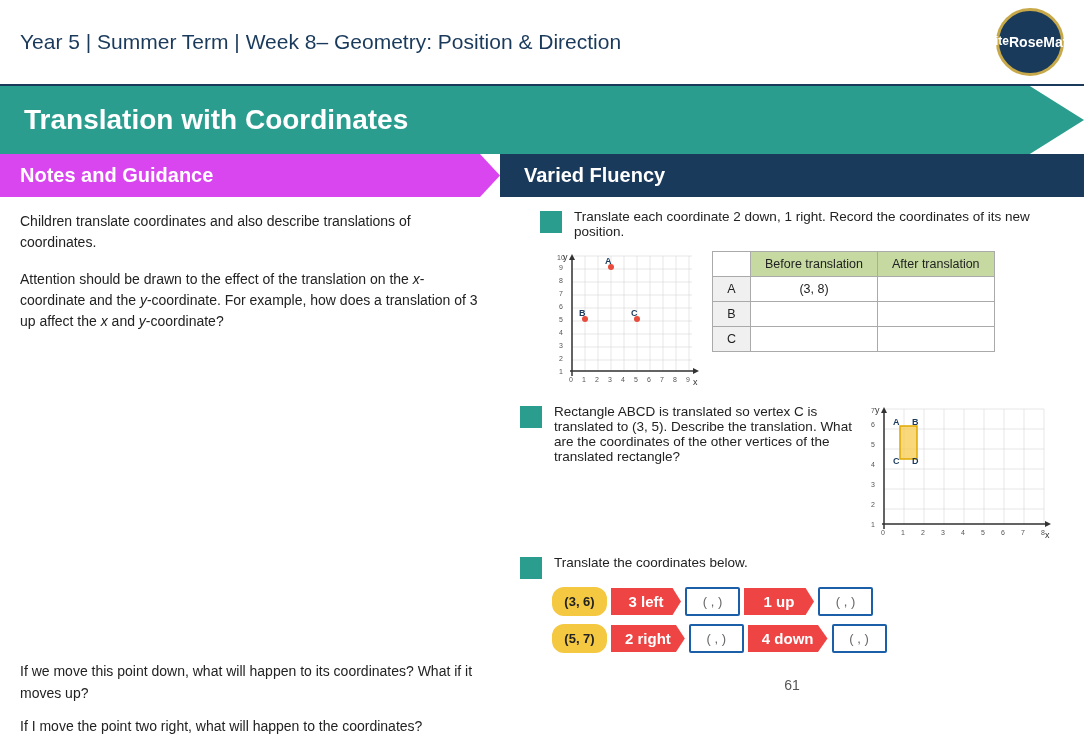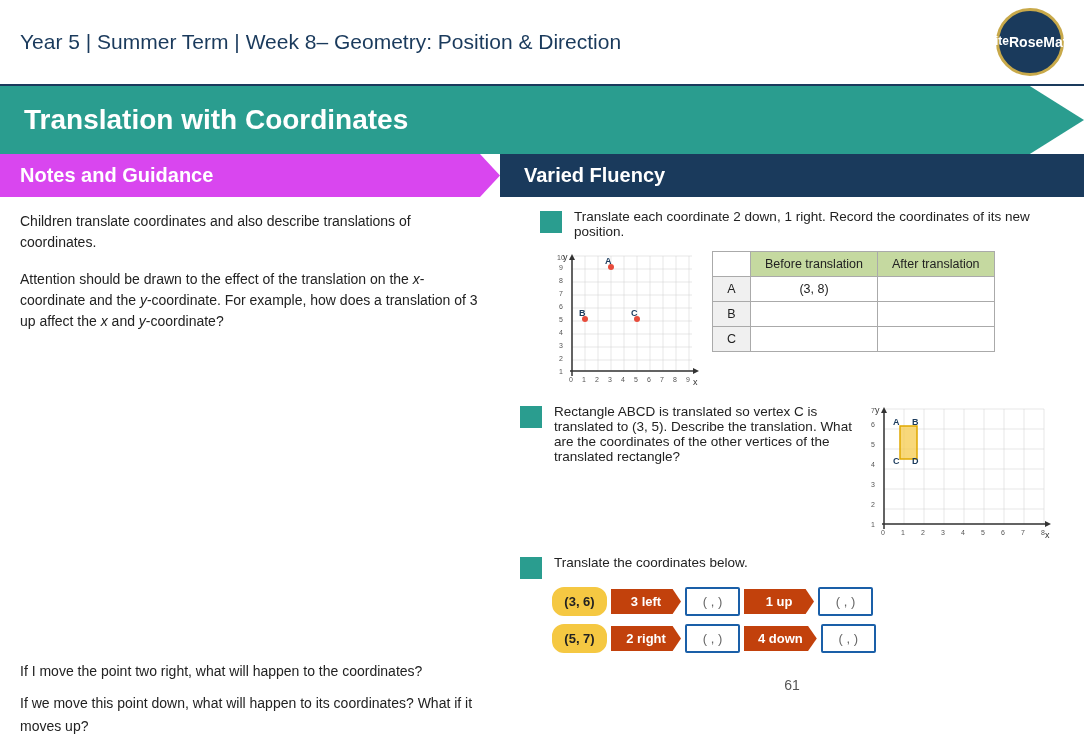--- a/index.html
+++ b/index.html
@@ -224,24 +224,24 @@
       border: 2px solid #1a5fa8;
       padding: 5px 10px;
       font-size: 13px;
       border-radius: 2px;
       min-width: 55px;
       text-align: center;
       color: #666;
     }
 
     .arrow-label {
-      background: #c2410c;
+      background: #ef4444;
       color: white;
       padding: 5px 14px;
-      font-size: 13px;
+      font-size: 15px;
       font-weight: bold;
       clip-path: polygon(0 0, 88% 0, 100% 50%, 88% 100%, 0 100%);
       min-width: 70px;
       text-align: center;
     }
 
     
     .page-number {
       text-align: center;
       font-size: 14px;
@@ -285,22 +285,22 @@
     </div>
     <div class="notes-content">
       <p>Children translate coordinates and also describe translations of coordinates.</p>
       <p>
         Attention should be drawn to the effect of the translation on the <span class="italic">x</span>-coordinate and the <span class="italic">y</span>-coordinate.  For example, how does a translation of 3 up affect the <span class="italic">x</span> and <span class="italic">y</span>-coordinate?
       </p>
     </div>
 
     <div class="math-talk-section">
       <div class="math-talk-content">
+        <p>If we move this point down, what will happen to its coordinates? What if it moves up?</p>
         <p>If I move the point two right, what will happen to the coordinates?</p>
-        <p>If we move this point down, what will happen to its coordinates? What if it moves up?</p>
         <p>If these are the translated coordinates, what were the original coordinates?</p>
       </div>
     </div>
   </div>
 
   <div class="right-col">
 
     <div class="varied-fluency-header">
       <span>Varied Fluency</span>
     </div>

